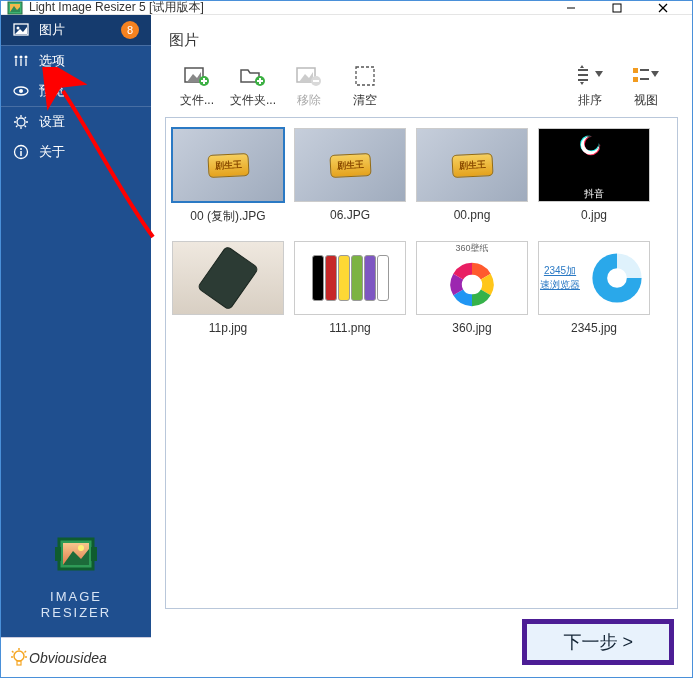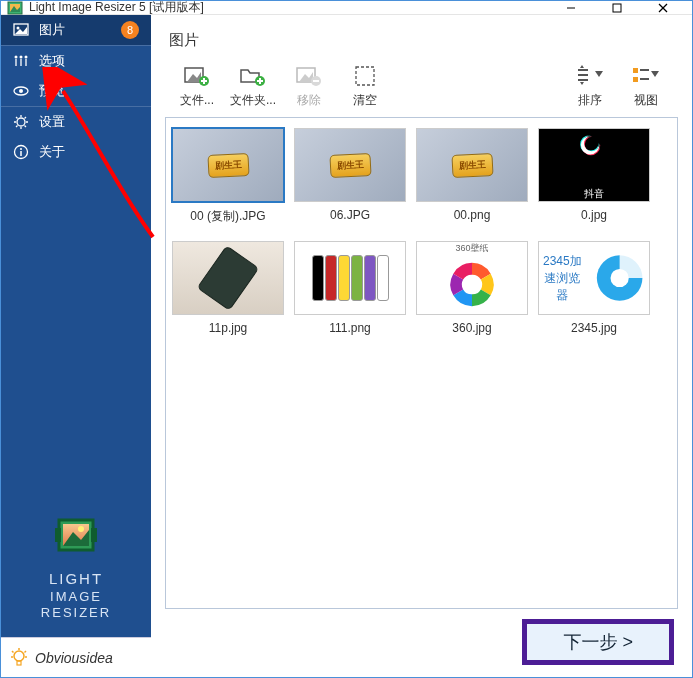--- a/index.html
+++ b/index.html
@@ -18,21 +18,21 @@
   .sidebar-item { height: 30px; display: flex; align-items: center; padding: 0 12px; font-size: 13px; gap: 10px; cursor: pointer; position: relative; }
   .sidebar-item.active { background: #153b6e; }
   .sidebar-item .ico { width: 16px; height: 16px; display: flex; align-items: center; justify-content: center; }
   .sidebar-item .badge { margin-left: auto; background: #f58220; color: #fff; border-radius: 9px; min-width: 18px; height: 18px; font-size: 11px; display: flex; align-items: center; justify-content: center; padding: 0 5px; }
   .sidebar-split { border-top: 1px solid rgba(255,255,255,.18); margin: 0 0 0 0; }
   .spacer { flex: 1; }
   .logo-block { padding: 10px 0 16px; text-align: center; }
   .logo-block svg { display: block; margin: 0 auto 10px; }
   .logo-block .brand { font-size: 13px; letter-spacing: 2px; line-height: 1.25; color: #d8e4f4; }
   .logo-block .brand .l1 { font-size: 15px; }
-  .obvious { background: #fff; height: 40px; display: flex; align-items: center; justify-content: flex-start; padding-left: 8px; gap: 6px; color: #333; font-style: italic; font-size: 14px; border-top: 1px solid #ccd; }
+  .obvious { background: #fff; height: 40px; display: flex; align-items: center; justify-content: flex-start; padding-left: 8px; gap: 0; color: #333; font-style: italic; font-size: 14px; border-top: 1px solid #ccd; }
   .obvious svg { flex: 0 0 auto; }
 
   .main { flex: 1; display: flex; flex-direction: column; background: #fff; padding: 10px 14px 10px 14px; min-width: 0; }
   .main-title { font-size: 15px; margin: 6px 0 12px 4px; color: #333; }
 
   .toolbar { display: flex; align-items: flex-start; padding: 0 4px 8px; }
   .tbtn { width: 56px; text-align: center; font-size: 12px; color: #333; cursor: pointer; }
   .tbtn.disabled { color: #aaa; cursor: default; }
   .tbtn .icon-slot { height: 28px; display: flex; align-items: center; justify-content: center; margin-bottom: 2px; }
   .toolbar-right { margin-left: auto; display: flex; align-items: center; }
@@ -170,21 +170,20 @@
           <defs>
               <linearGradient id="g1" x1="0" y1="0" x2="0" y2="1">
                 <stop offset="0" stop-color="#f7c78d"></stop>
                 <stop offset="1" stop-color="#e07c4e"></stop>
               </linearGradient>
             </defs>
           <polygon points="12,32 22,18 30,26 38,16 38,32" fill="#1c6b3a"></polygon>
           <circle cx="30" cy="15" r="3" fill="#fff176"></circle>
         </svg>
         <div class="brand">
-          <div class="l1">LIGHT</div>
           <div>IMAGE</div>
           <div>RESIZER</div>
         </div>
       </div>
       <div class="obvious">
         <svg width="20" height="22" viewBox="0 0 20 22">
           <circle cx="10" cy="9" r="5" fill="none" stroke="#f5a623" stroke-width="1.5"></circle>
           <line x1="10" y1="1" x2="10" y2="3" stroke="#f5a623" stroke-width="1.5"></line>
           <line x1="3" y1="4" x2="4.5" y2="5.5" stroke="#f5a623" stroke-width="1.5"></line>
           <line x1="17" y1="4" x2="15.5" y2="5.5" stroke="#f5a623" stroke-width="1.5"></line>
@@ -352,21 +351,21 @@
                       <path d="M-9.5,-5.5 A11 11 0 0 1 0,-11 L0,-5 A5 5 0 0 0 -4.5,-2.5 z" fill="#e91e63"></path>
                     </g>
                   </svg>
                 </div>
               </div>
               <div class="name">360.jpg</div>
             </div>
             <div class="file">
               <div class="thumb t-2345" style="">
                 <div style="width:100%;height:100%;background:#fff;display:flex;align-items:center;justify-content:center;gap:4px;">
-                  <div style="font-size:12px;color:#2a79c4;">2345加速浏览器</div>
+                  <div style="font-size:10px;color:#2a79c4;text-decoration:underline;">2345加速浏览器</div>
                   <svg width="26" height="26" viewBox="0 0 26 26">
                     <circle cx="13" cy="13" r="10" fill="#2aa8ea"></circle>
                     <path d="M13 2 A11 11 0 0 1 24 13 L13 13 z" fill="#fff" opacity="0.85"></path>
                     <circle cx="13" cy="13" r="4" fill="#fff"></circle>
                   </svg>
                 </div>
               </div>
               <div class="name">2345.jpg</div>
             </div>
           </div>

